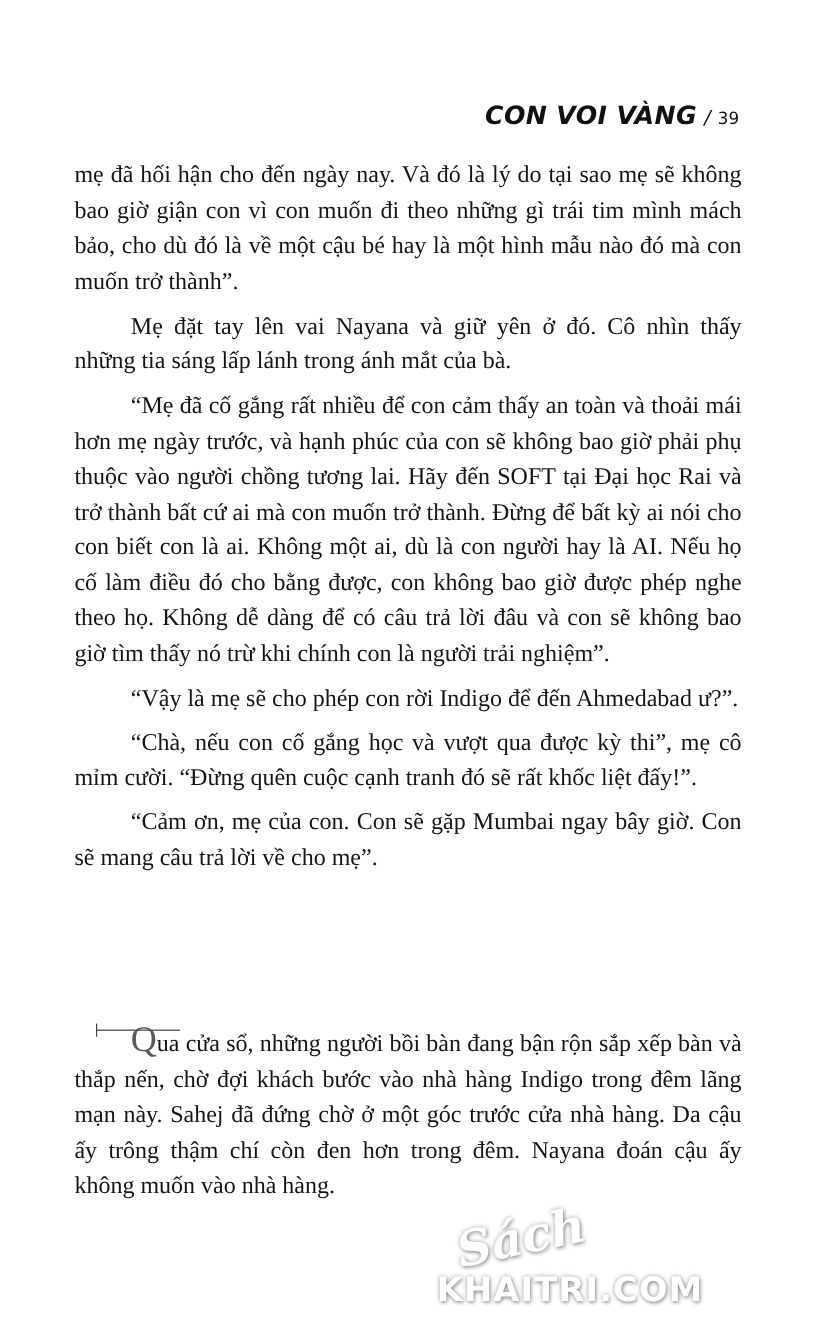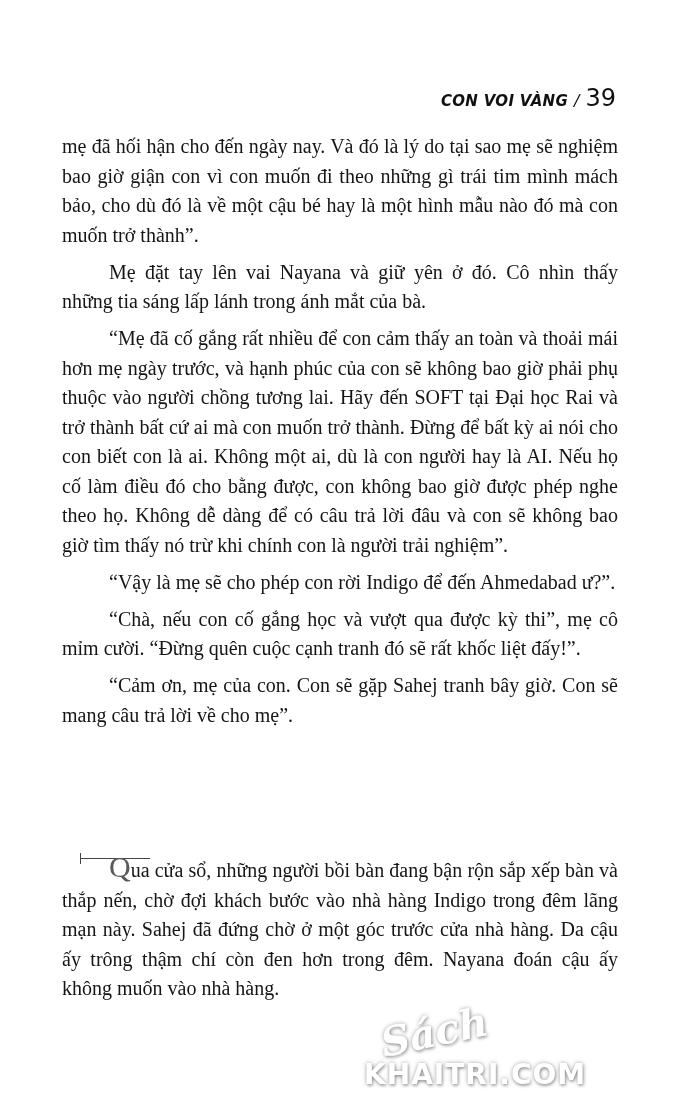--- a/index.html
+++ b/index.html
@@ -4,23 +4,23 @@
 <style>
   html, body { margin: 0; padding: 0; background: #ffffff; }
   body { width: 700px; height: 1120px; position: relative; overflow: hidden; }
   .page { position: absolute; left: 0; top: 0; width: 700px; height: 1120px; background: #fff; }
 
   .running-head {
     position: absolute; top: 84px; right: 84px;
     font-family: "DejaVu Sans", sans-serif; color: #111;
     display: flex; align-items: baseline; gap: 6px;
   }
-  .running-head .title { font-weight: bold; font-style: italic; font-size: 15px; letter-spacing: 0.3px; }
+  .running-head .title { font-weight: bold; font-style: italic; font-size: 21px; letter-spacing: 0.3px; }
   .running-head .sep { font-style: italic; font-size: 16px; }
-  .running-head .num { font-size: 24px; }
+  .running-head .num { font-size: 14px; }
 
   .body-text {
     position: absolute; left: 62px; top: 132px; width: 556px;
     font-family: "Liberation Serif", "DejaVu Serif", serif;
     font-size: 20px; line-height: 29.5px; color: #151515;
     text-align: justify;
   }
   .body-text p { margin: 0 0 7.5px 0; text-indent: 47px; }
   .body-text p.no-indent { text-indent: 0; }
 
@@ -60,26 +60,26 @@
 
 <div class="page">
 
   <div class="running-head">
     <span class="title">CON VOI VÀNG</span>
     <span class="sep">/</span>
     <span class="num">39</span>
   </div>
 
   <div class="body-text">
-    <p class="no-indent">mẹ đã hối hận cho đến ngày nay. Và đó là lý do tại sao mẹ sẽ nghiệm bao giờ giận con vì con muốn đi theo những gì trái tim mình mách bảo, cho dù đó là về một cậu bé hay là một hình mẫu nào đó mà con muốn trở thành”.</p>
+    <p class="no-indent">mẹ đã hối hận cho đến ngày nay. Và đó là lý do tại sao mẹ sẽ không bao giờ giận con vì con muốn đi theo những gì trái tim mình mách bảo, cho dù đó là về một cậu bé hay là một hình mẫu nào đó mà con muốn trở thành”.</p>
     <p>Mẹ đặt tay lên vai Nayana và giữ yên ở đó. Cô nhìn thấy những tia sáng lấp lánh trong ánh mắt của bà.</p>
     <p>“Mẹ đã cố gắng rất nhiều để con cảm thấy an toàn và thoải mái hơn mẹ ngày trước, và hạnh phúc của con sẽ không bao giờ phải phụ thuộc vào người chồng tương lai. Hãy đến SOFT tại Đại học Rai và trở thành bất cứ ai mà con muốn trở thành. Đừng để bất kỳ ai nói cho con biết con là ai. Không một ai, dù là con người hay là AI. Nếu họ cố làm điều đó cho bằng được, con không bao giờ được phép nghe theo họ. Không dễ dàng để có câu trả lời đâu và con sẽ không bao giờ tìm thấy nó trừ khi chính con là người trải nghiệm”.</p>
     <p>“Vậy là mẹ sẽ cho phép con rời Indigo để đến Ahmedabad ư?”.</p>
     <p>“Chà, nếu con cố gắng học và vượt qua được kỳ thi”, mẹ cô mỉm cười. “Đừng quên cuộc cạnh tranh đó sẽ rất khốc liệt đấy!”.</p>
-    <p>“Cảm ơn, mẹ của con. Con sẽ gặp Sahej tranh bây giờ. Con sẽ mang câu trả lời về cho mẹ”.</p>
+    <p>“Cảm ơn, mẹ của con. Con sẽ gặp Mumbai ngay bây giờ. Con sẽ mang câu trả lời về cho mẹ”.</p>
   </div>
 
   <div class="section-break">
     <div class="tick"></div>
   </div>
 
   <div class="body-text body-text-2">
     <p><span class="drop-cap">Q</span><span>ua cửa sổ, những người bồi bàn đang bận rộn sắp xếp bàn và thắp nến, chờ đợi khách bước vào nhà hàng Indigo trong đêm lãng mạn này. Sahej đã đứng chờ ở một góc trước cửa nhà hàng. Da cậu ấy trông thậm chí còn đen hơn trong đêm. Nayana đoán cậu ấy không muốn vào nhà hàng.</span></p>
   </div>
 

